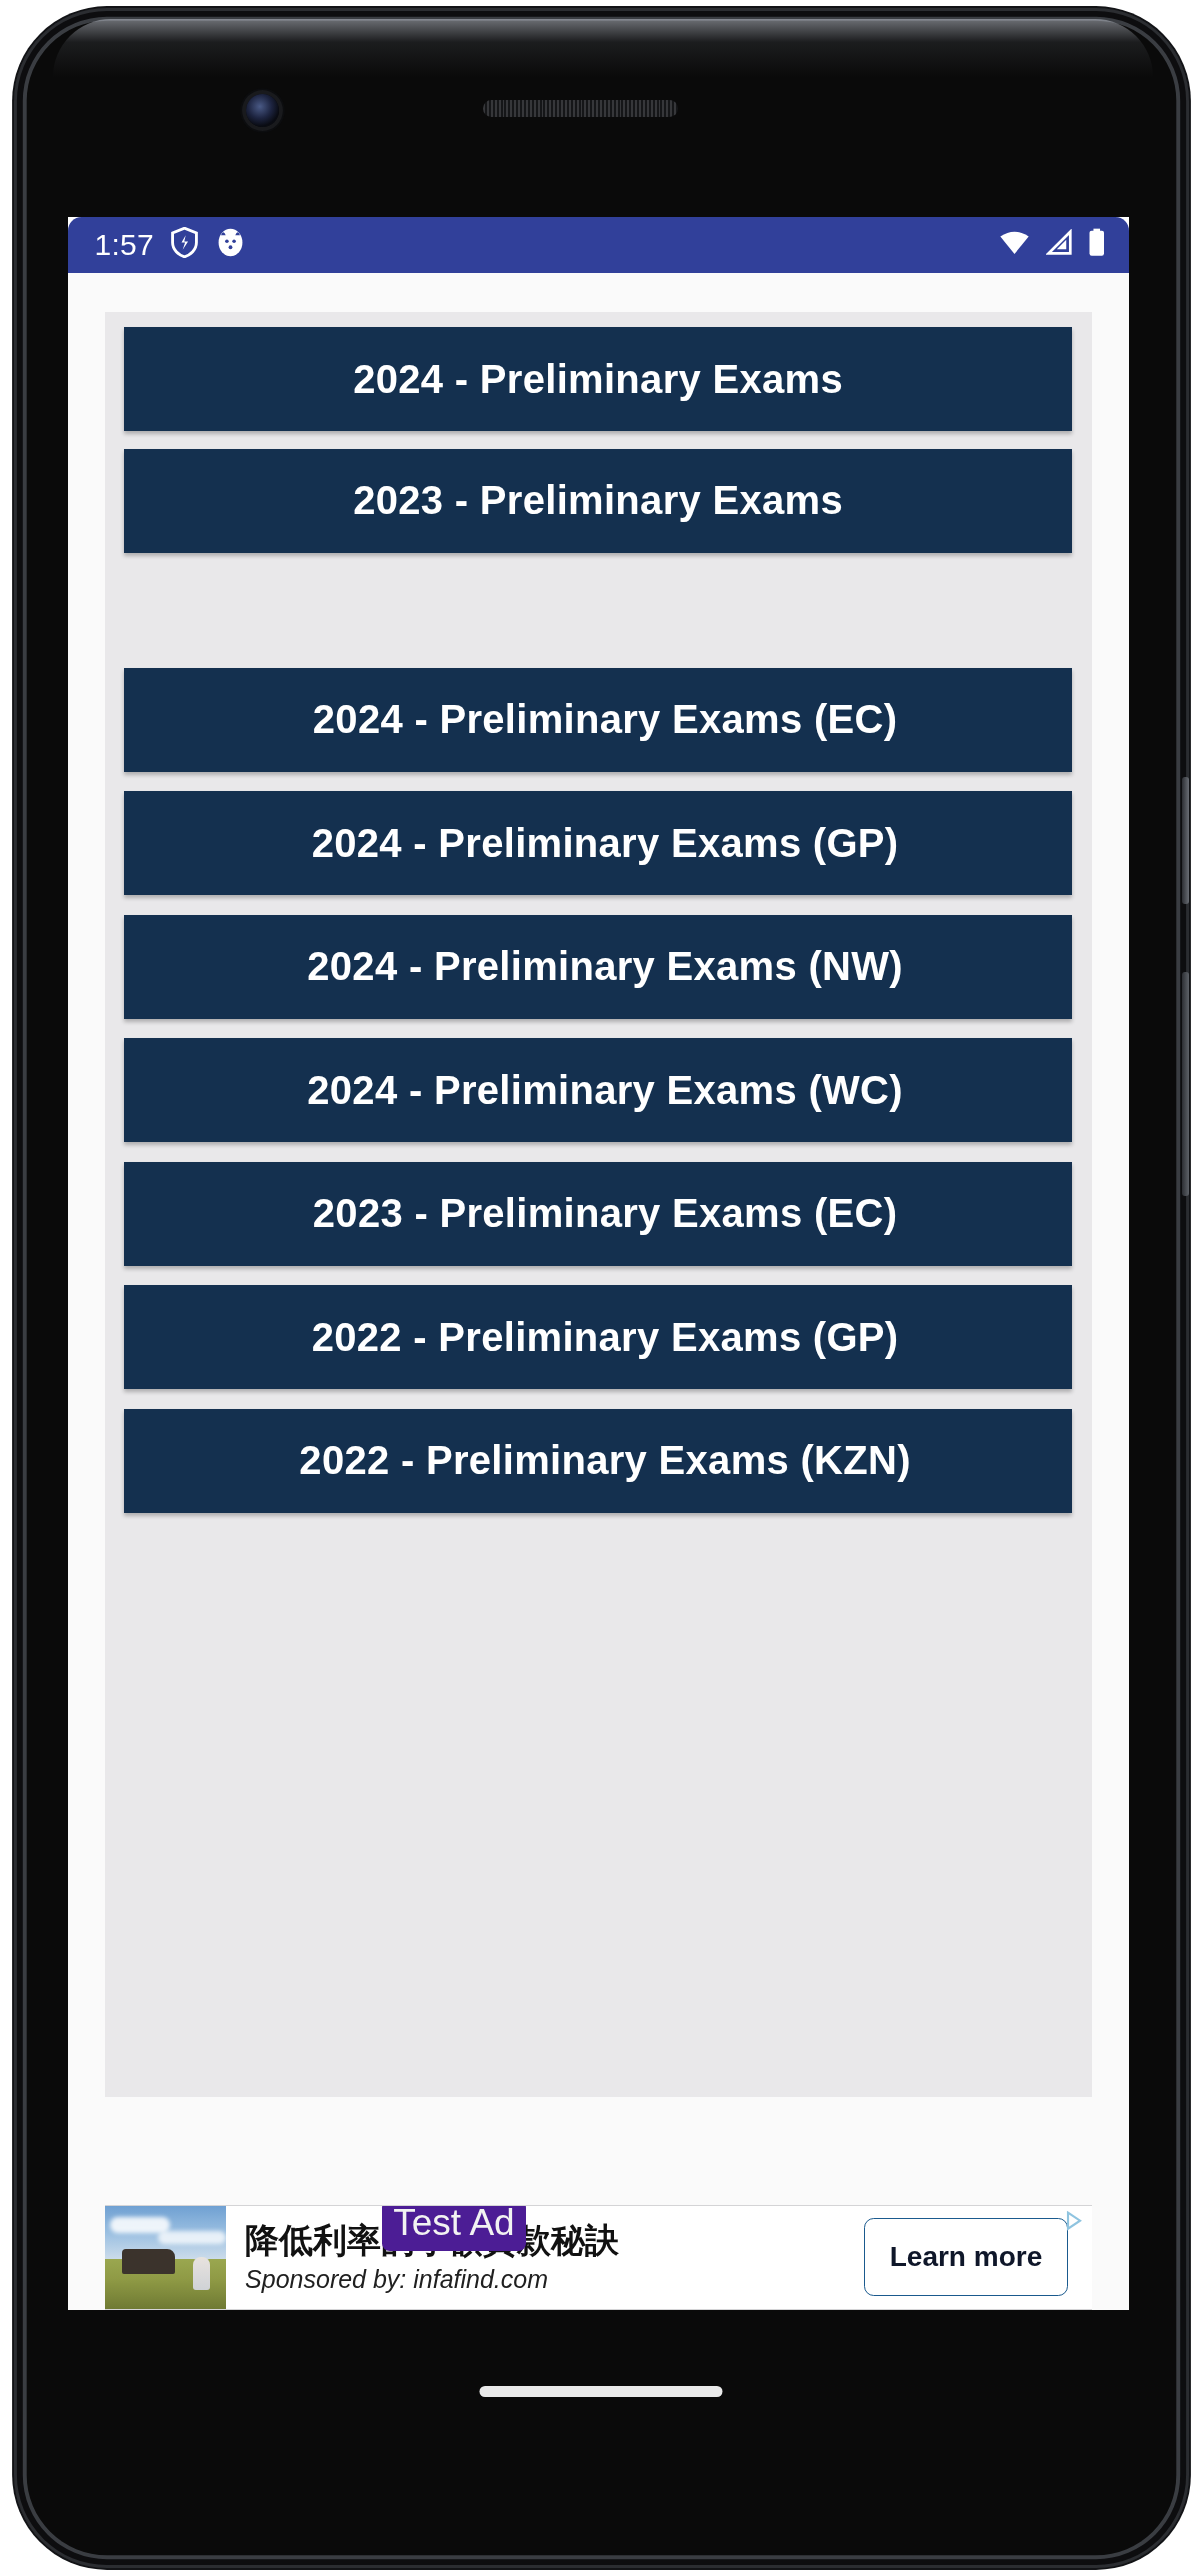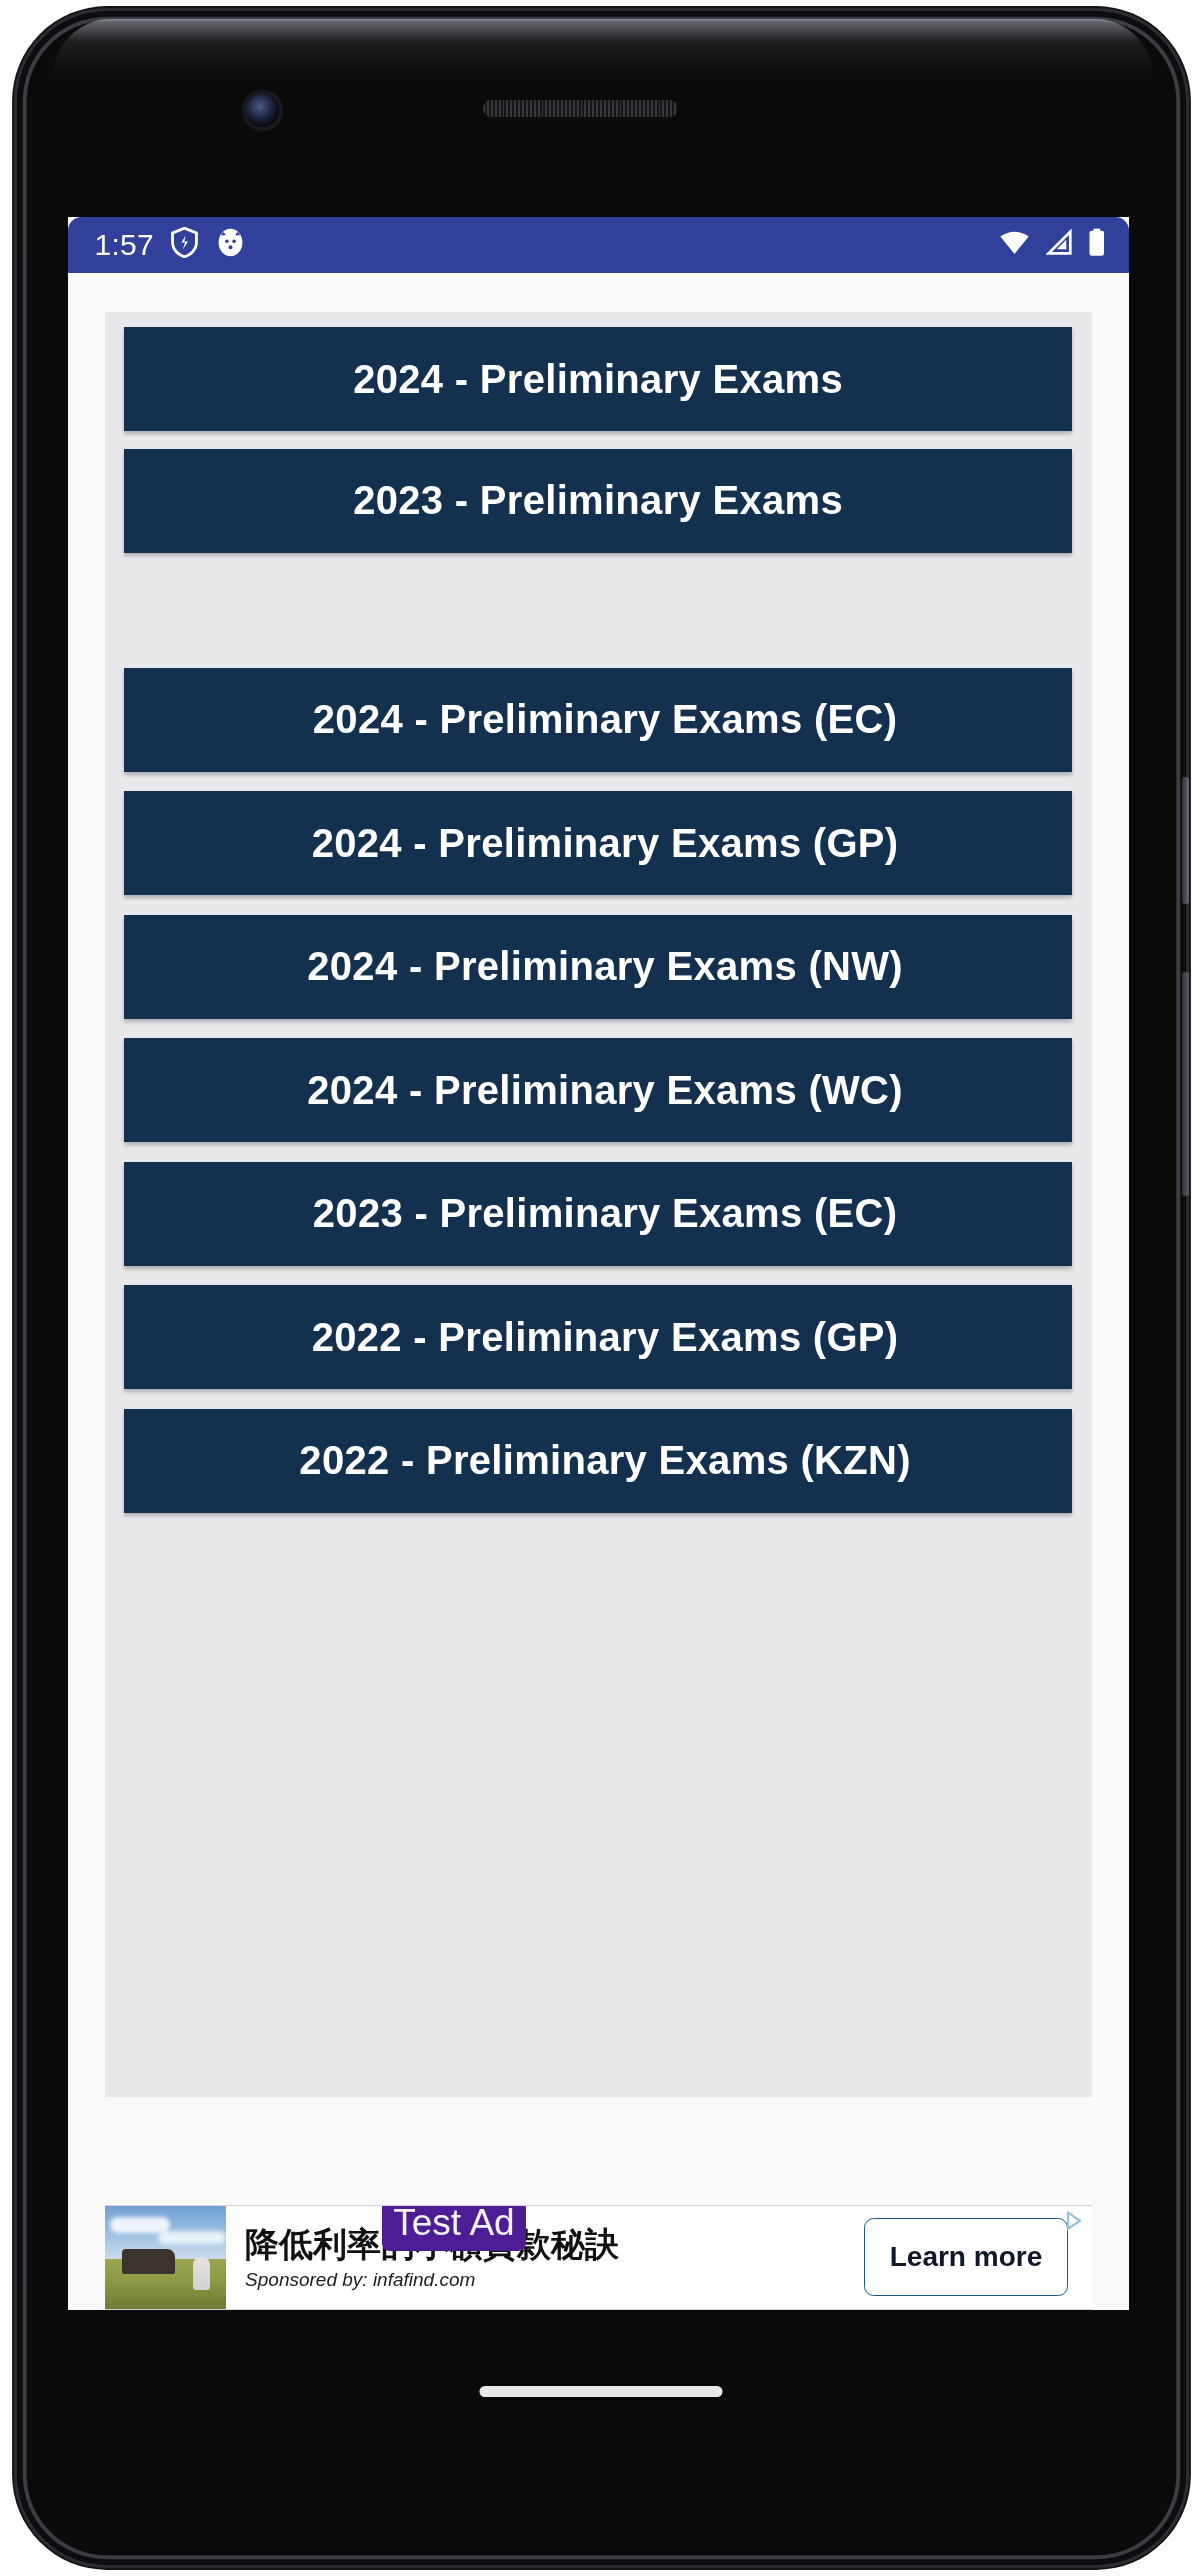--- a/index.html
+++ b/index.html
@@ -226,21 +226,21 @@
     color: #111111;
     font-size: 34px;
     font-weight: bold;
     white-space: nowrap;
     overflow: hidden;
     line-height: 1.1;
     font-family: "DejaVu Sans", sans-serif;
   }
   #ad-sponsor {
     color: #202020;
-    font-size: 19px;
+    font-size: 25px;
     font-style: italic;
     margin-top: 5.8px;
     white-space: nowrap;
     font-family: "Liberation Sans", sans-serif;
   }
   #ad-test-overlay {
     position: absolute;
     left: 156px;
     top: -5.8px;
     background: #4c1d95;

